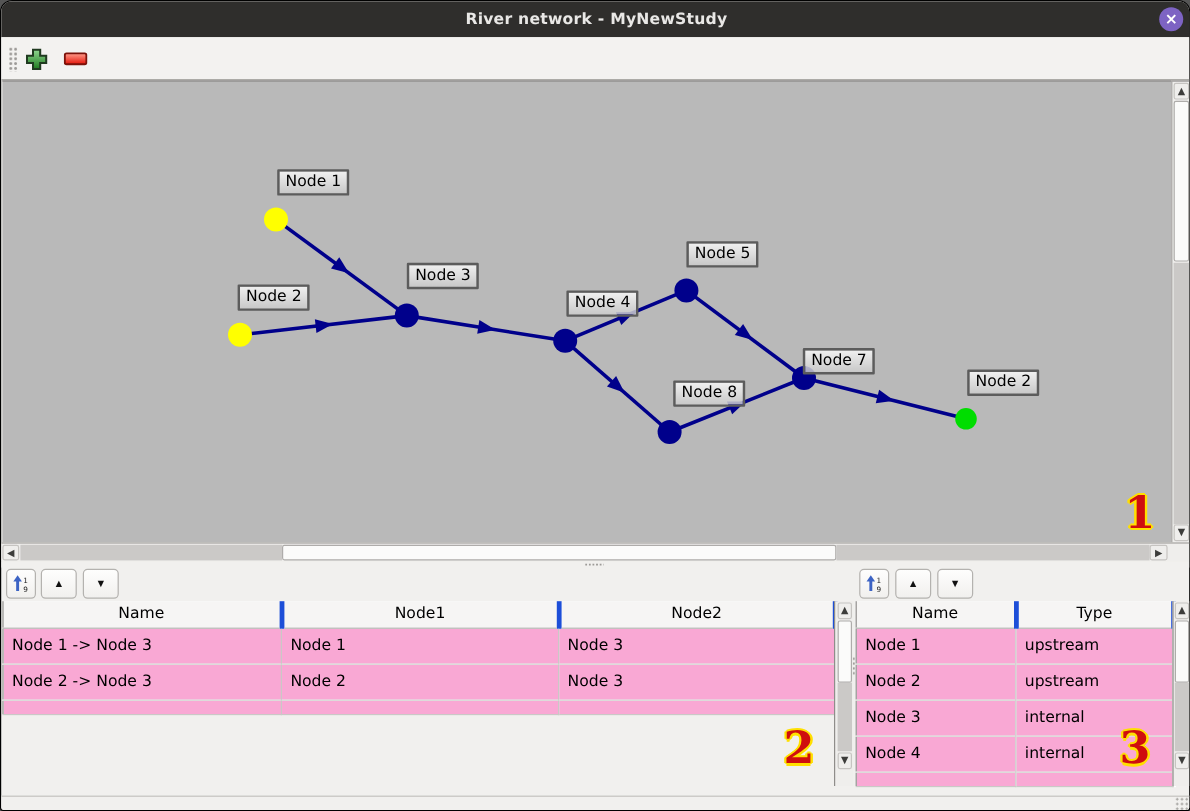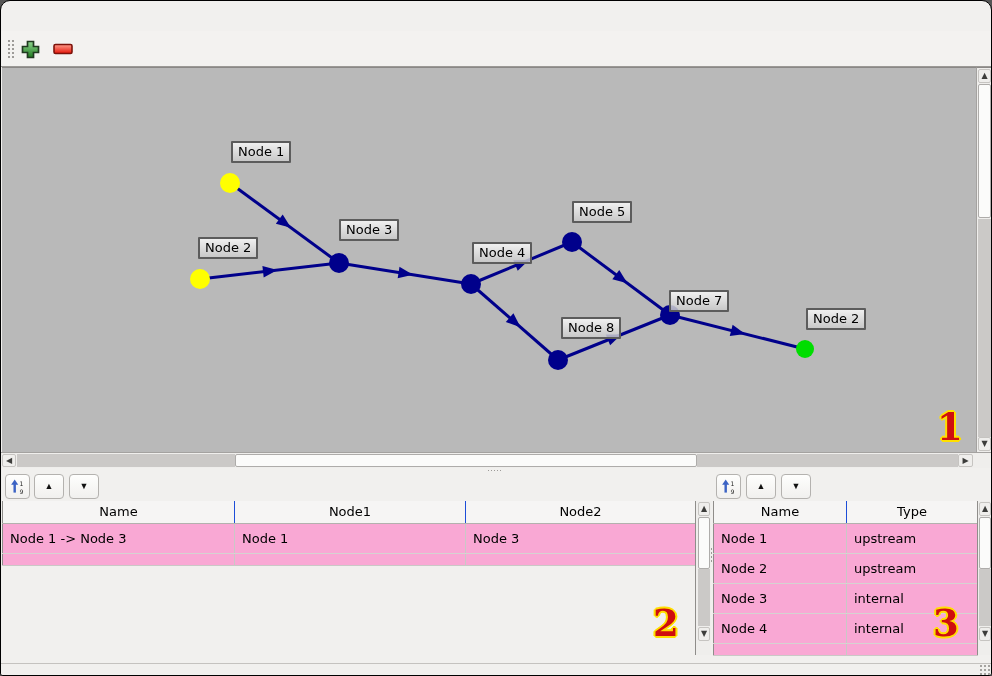--- a/index.html
+++ b/index.html
@@ -78,21 +78,21 @@
     position:absolute; top:473px; height:25px;
     background:linear-gradient(#fefefd,#f1f0ee);
     border:1px solid #b4b2af; border-radius:4px;
     display:flex; align-items:center; justify-content:center;
     font-size:9px; color:#111; line-height:1;
   }
 
   table.grid { border-collapse:collapse; table-layout:fixed; background:#fff; position:absolute; }
   table.grid th {
     height:22px; font-weight:normal; font-size:13px; color:#000;
-    background:#f6f5f4; border-right:1px solid #1d4ed8; border-bottom:1px solid #b3b1ae;
+    background:#f6f5f4; border-right:4px solid #1d4ed8; border-bottom:1px solid #b3b1ae;
     text-align:center; overflow:hidden;
   }
   table.grid td {
     height:30px; font-size:13px; color:#000; background:#f9a8d4;
     border-right:1px solid #cac8c6; border-bottom:1px solid #d5d3d1;
     padding-left:7px; overflow:hidden; white-space:nowrap;
   }
   table.grid tr.partial td { height:12px; border-bottom:1px solid #cac8c6; }
   .tbl-left-border { border-left:1px solid #8f8d8a; }
 
@@ -120,20 +120,26 @@
     text-shadow:-2px 0 #ffe000, 2px 0 #ffe000, 0 -2px #ffe000, 0 2px #ffe000,
                 -1px -1px #ffe000, 1px -1px #ffe000, -1px 1px #ffe000, 1px 1px #ffe000;
     z-index:30;
   }
 </style>
 </head>
 <body>
 
 <div class="window">
 
+  <div class="titlebar">
+    <span class="title">River network - MyNewStudy</span>
+    <span class="close-btn">
+      <span>×</span>
+    </span>
+  </div>
 
   <div class="toolbar">
     <span class="tb-handle"></span>
     <span class="tb-btn add">
       <svg width="19" height="19" viewBox="0 0 19 19">
         <defs>
           <linearGradient id="gplus" x1="0" y1="0" x2="0" y2="1">
             <stop offset="0" stop-color="#90d690"></stop>
               <stop offset="1" stop-color="#1f7a1f"></stop>
           </linearGradient>
@@ -260,20 +266,25 @@
         <th>Node1</th>
         <th>Node2</th>
       </tr>
     </thead>
     <tbody>
       <tr>
         <td>Node 1 -&gt; Node 3</td>
         <td>Node 1</td>
         <td>Node 3</td>
       </tr>
+      <tr>
+        <td>Node 2 -&gt; Node 3</td>
+        <td>Node 2</td>
+        <td>Node 3</td>
+      </tr>
       <tr class="partial">
           <td></td>
           <td></td>
           <td></td>
         </tr>
     </tbody>
   </table>
 
   <div class="sb" style="left:694px; top:500px; width:16px; height:154px; border-left:1px solid #8f8d8a;">
     <div class="sb-btn" style="left:2px; top:1px; width:12px; height:14px;">

